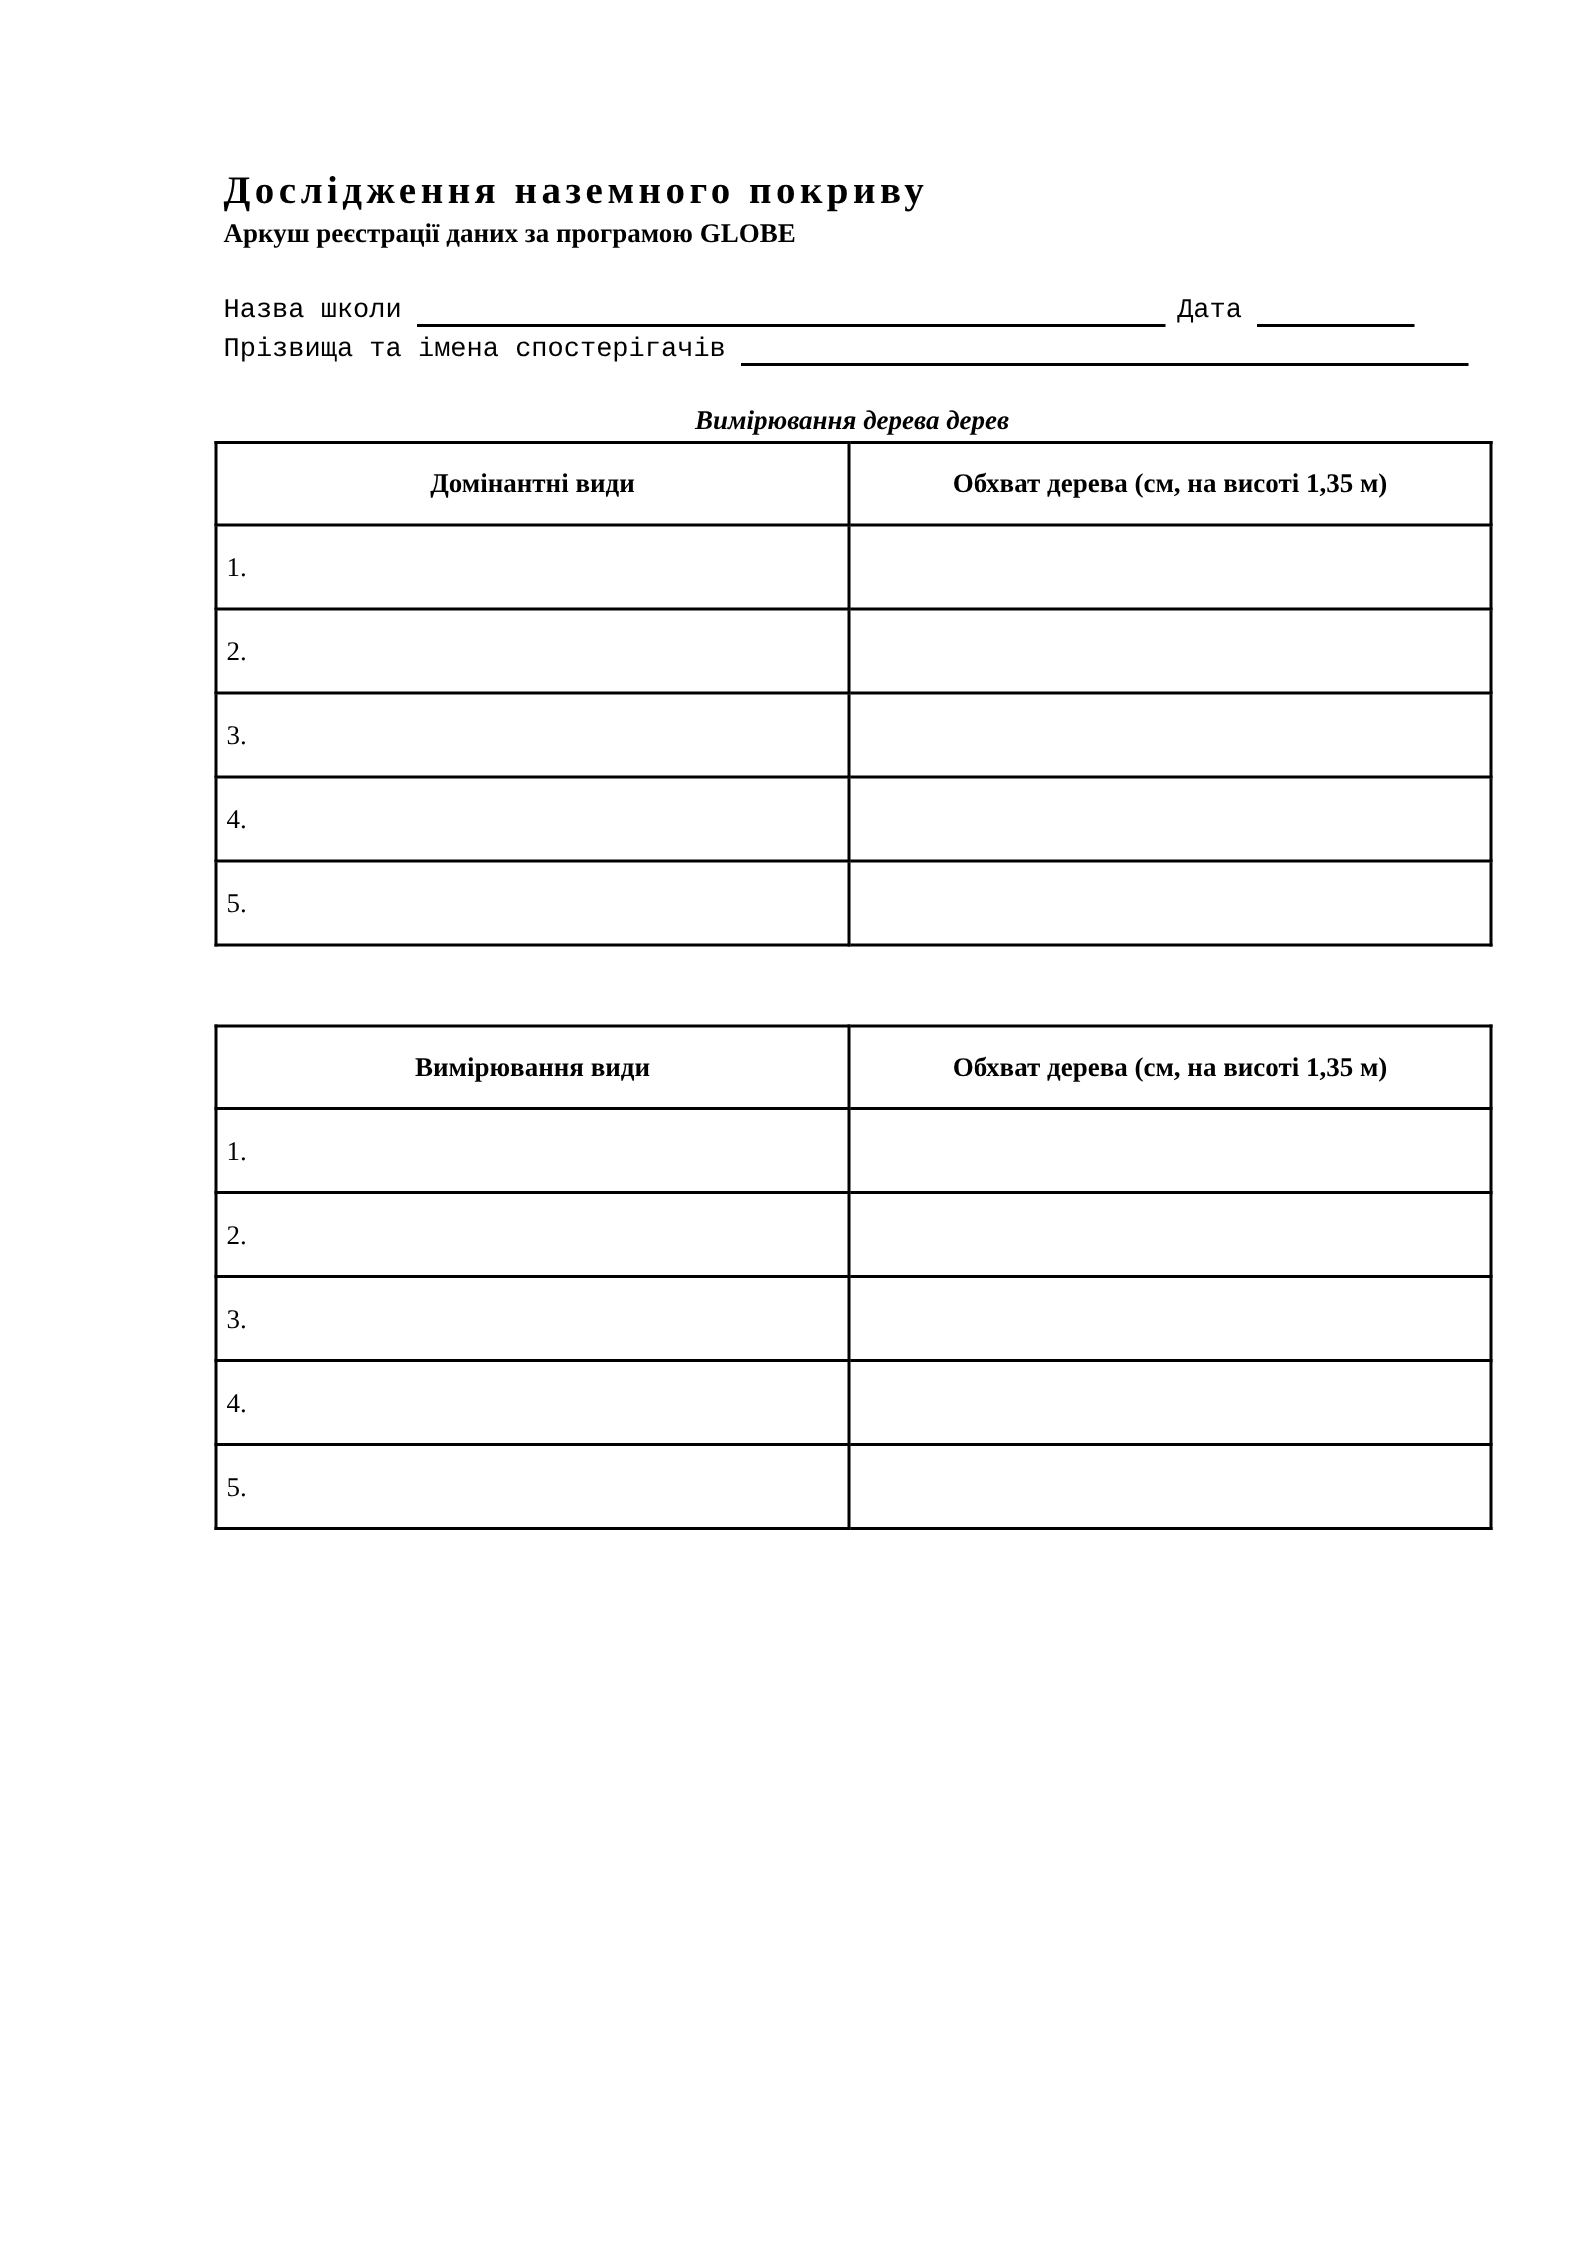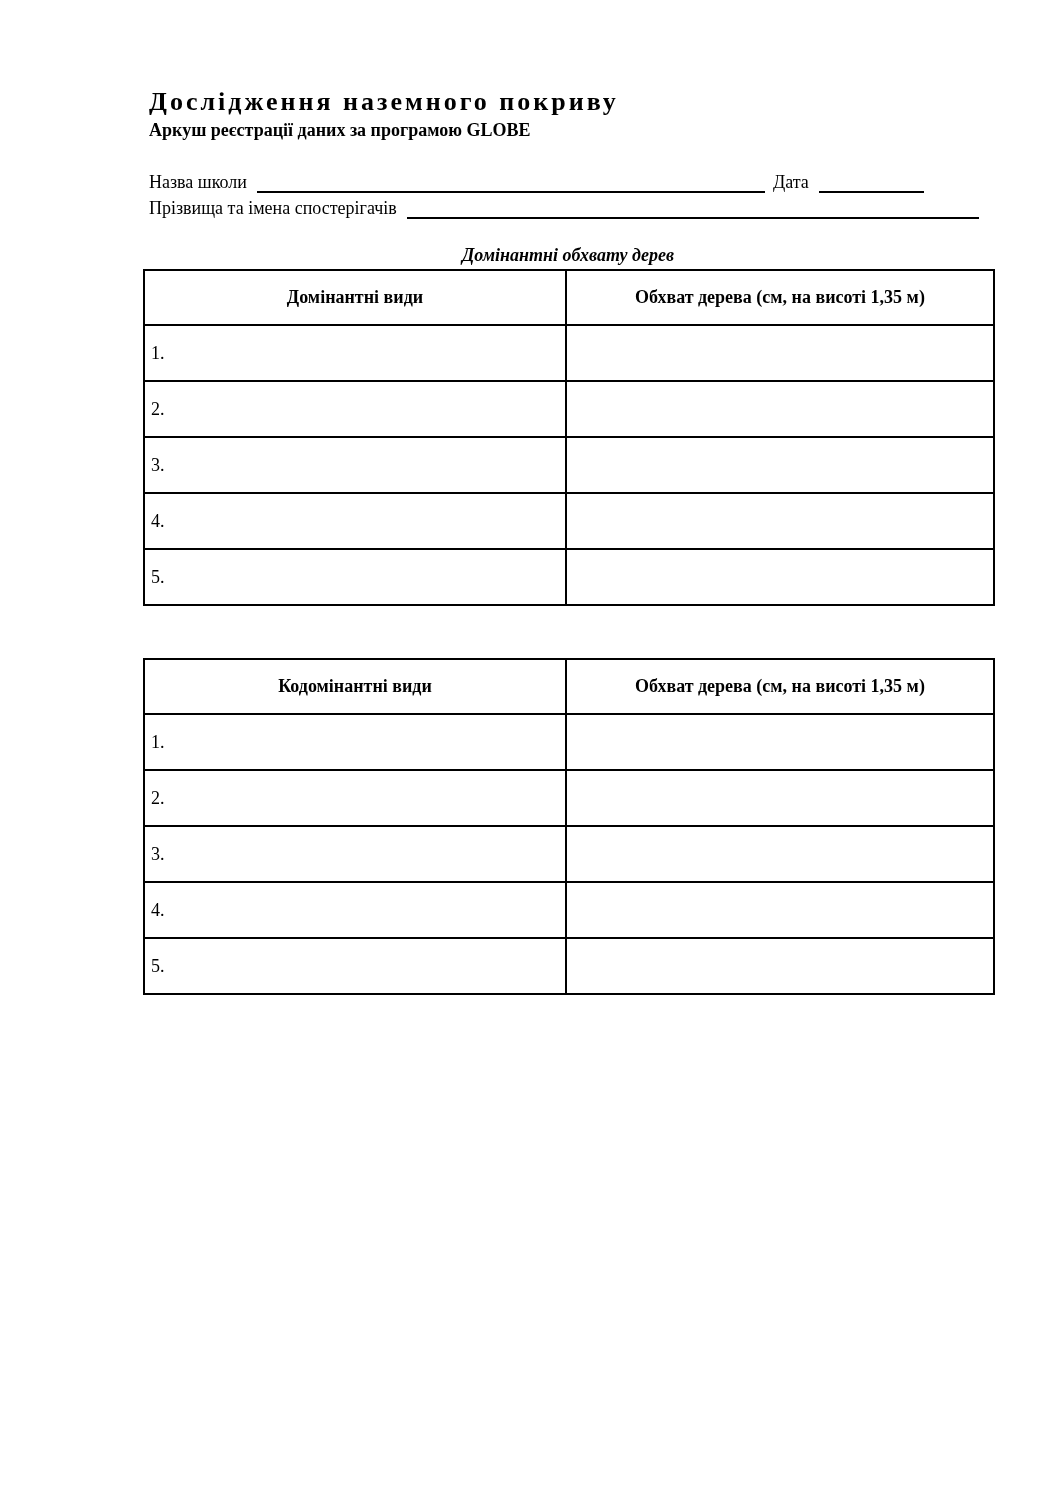--- a/index.html
+++ b/index.html
@@ -11,21 +11,21 @@
   .page {
     position: relative;
     width: 1058px;
     height: 1497px;
     background: #ffffff;
     overflow: hidden;
   }
   .content {
     position: absolute;
     left: 143px;
-    top: 87px;
+    top: 112px;
     width: 850px;
   }
   .doc-title {
     font-size: 26px;
     font-weight: bold;
     letter-spacing: 3px;
     line-height: 1.15;
     padding-left: 6px;
   }
   .doc-subtitle {
@@ -37,21 +37,21 @@
   .doc-subtitle.first { margin-top: 6px; }
 
   .form-lines { margin-top: 24px; padding-left: 6px; }
   .form-line {
     display: flex;
     align-items: flex-end;
     font-size: 18px;
     line-height: 1.0;
     height: 26px;
   }
-  .form-line .lbl { white-space: nowrap; padding-bottom: 2px; }
+  .form-line .lbl { white-space: nowrap; padding-bottom: 2px; font-family: Liberation Mono, monospace; }
   .blank {
     border-bottom: 2px solid #000;
     height: 20px;
     display: inline-block;
   }
   .blank.grow { flex: 1 1 auto; }
   .ml8  { margin-left: 8px; }
   .ml10 { margin-left: 10px; }
 
   .section-heading {
@@ -110,21 +110,21 @@
 
       <div class="form-line">
         <span class="lbl">Прізвища та імена спостерігачів</span>
         <span class="blank grow ml10"></span>
         <span style="width:14px;"></span>
       </div>
 
 
     </div>
 
-    <div class="section-heading">Домінантні обхвату дерев</div>
+    <div class="section-heading">Вимірювання дерева дерев</div>
 
     <table class="data-table">
       <colgroup>
           <col class="c1">
           <col class="c2">
         </colgroup>
     <thead>
           <tr>
             <th>Домінантні види</th>
             <th>Обхват дерева (см, на висоті 1,35 м)</th>
@@ -156,21 +156,21 @@
 
     <div class="table-gap"></div>
 
     <table class="data-table">
       <colgroup>
           <col class="c1">
           <col class="c2">
         </colgroup>
     <thead>
           <tr>
-            <th>Кодомінантні види</th>
+            <th>Вимірювання види</th>
             <th>Обхват дерева (см, на висоті 1,35 м)</th>
           </tr>
         </thead>
         <tbody>
           <tr>
             <td>1.</td>
             <td></td>
           </tr>
           <tr>
             <td>2.</td>

